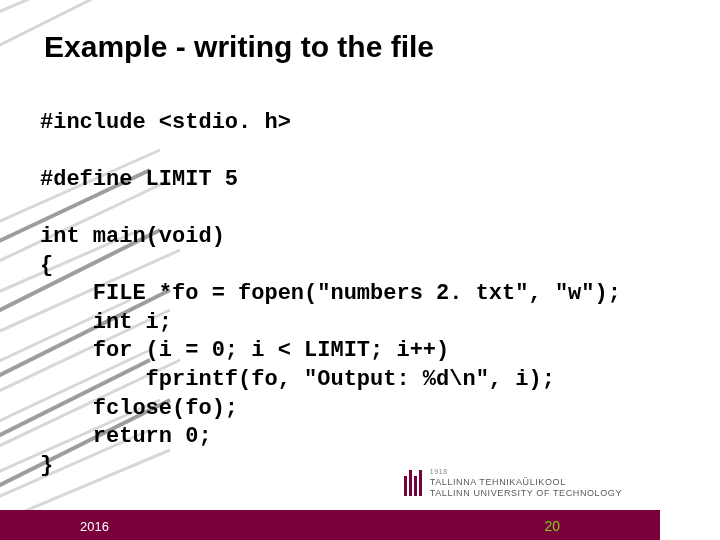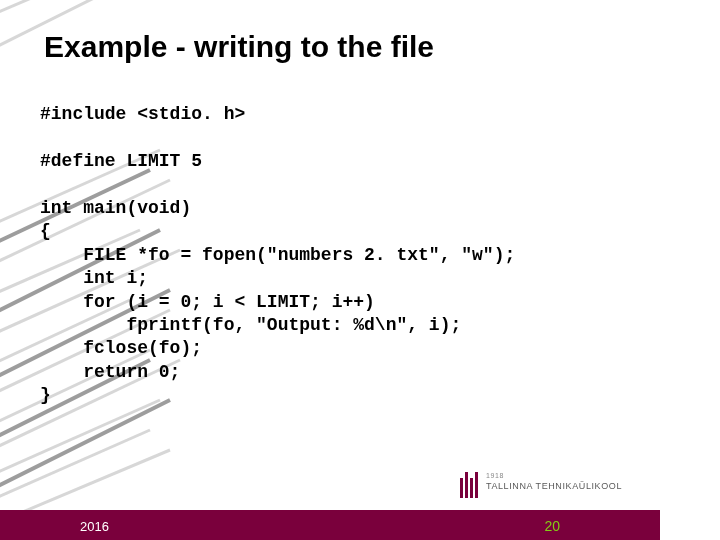--- a/index.html
+++ b/index.html
@@ -24,21 +24,21 @@
   }
   .title {
     font-size: 30px;
     font-weight: bold;
     color: #000;
     margin-bottom: 16px;
     margin-left: 4px;
   }
   .code {
     font-family: "Courier New", Courier, monospace;
-    font-size: 18px;
+    font-size: 22px;
     font-weight: bold;
     line-height: 1.30;
     white-space: pre;
     color: #000;
   }
   .footer {
     position: absolute;
     left: 0; right: 0; bottom: 0;
     height: 30px;
     background: #7a003c;
@@ -55,21 +55,21 @@
     right: 100px;
     bottom: 6px;
     color: #84cc16;
     font-size: 14px;
   }
   .logo {
     position: absolute;
     right: 38px;
     bottom: 42px;
     display: flex;
-    align-items: flex-start;
+    align-items: center;
     gap: 8px;
   }
   .logo-bars {
     display: flex;
     flex-direction: row;
     gap: 2px;
     align-items: flex-end;
   }
   .logo-bars span {
     display: block;
@@ -144,20 +144,21 @@
   <div class="logo">
     <div class="logo-bars">
       <span></span>
         <span></span>
         <span></span>
         <span></span>
     </div>
     <div class="logo-text">
       <span class="logo-year">1918</span>
       <span>TALLINNA TEHNIKAÜLIKOOL</span>
+      <span>TALLINN UNIVERSITY OF TECHNOLOGY</span>
     </div>
   </div>
 
   <div class="footer">
     <span class="footer-year">2016</span>
     <span class="footer-page">20</span>
   </div>
 </div>
 
 </body></html>

